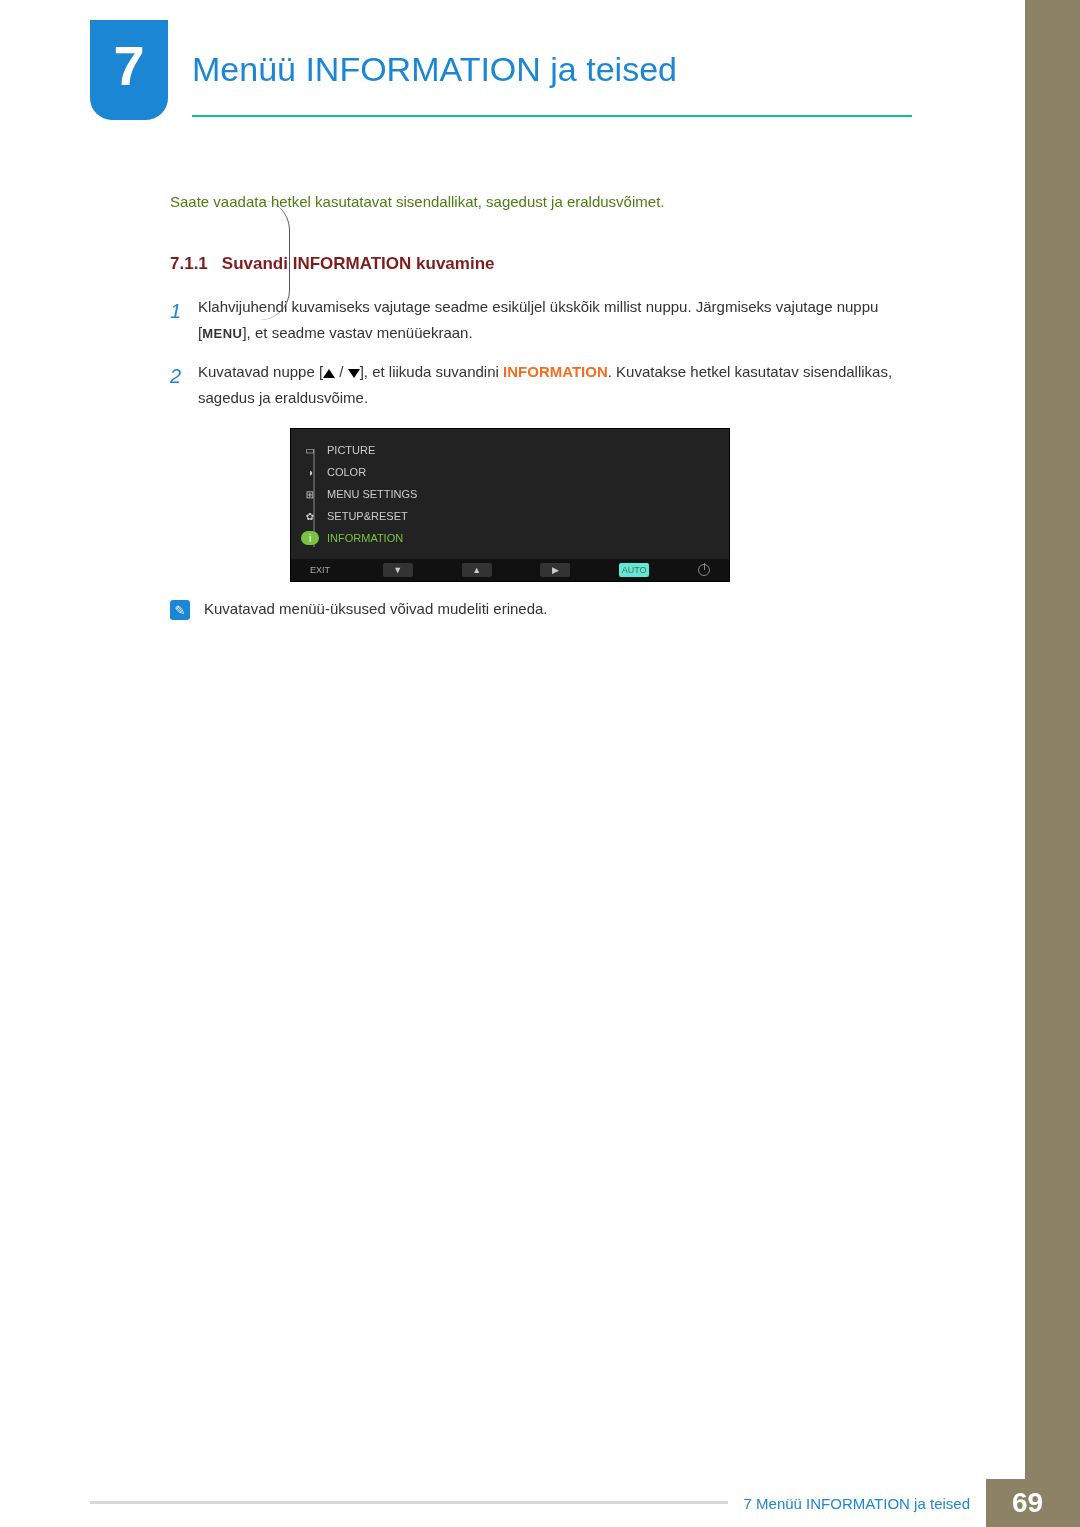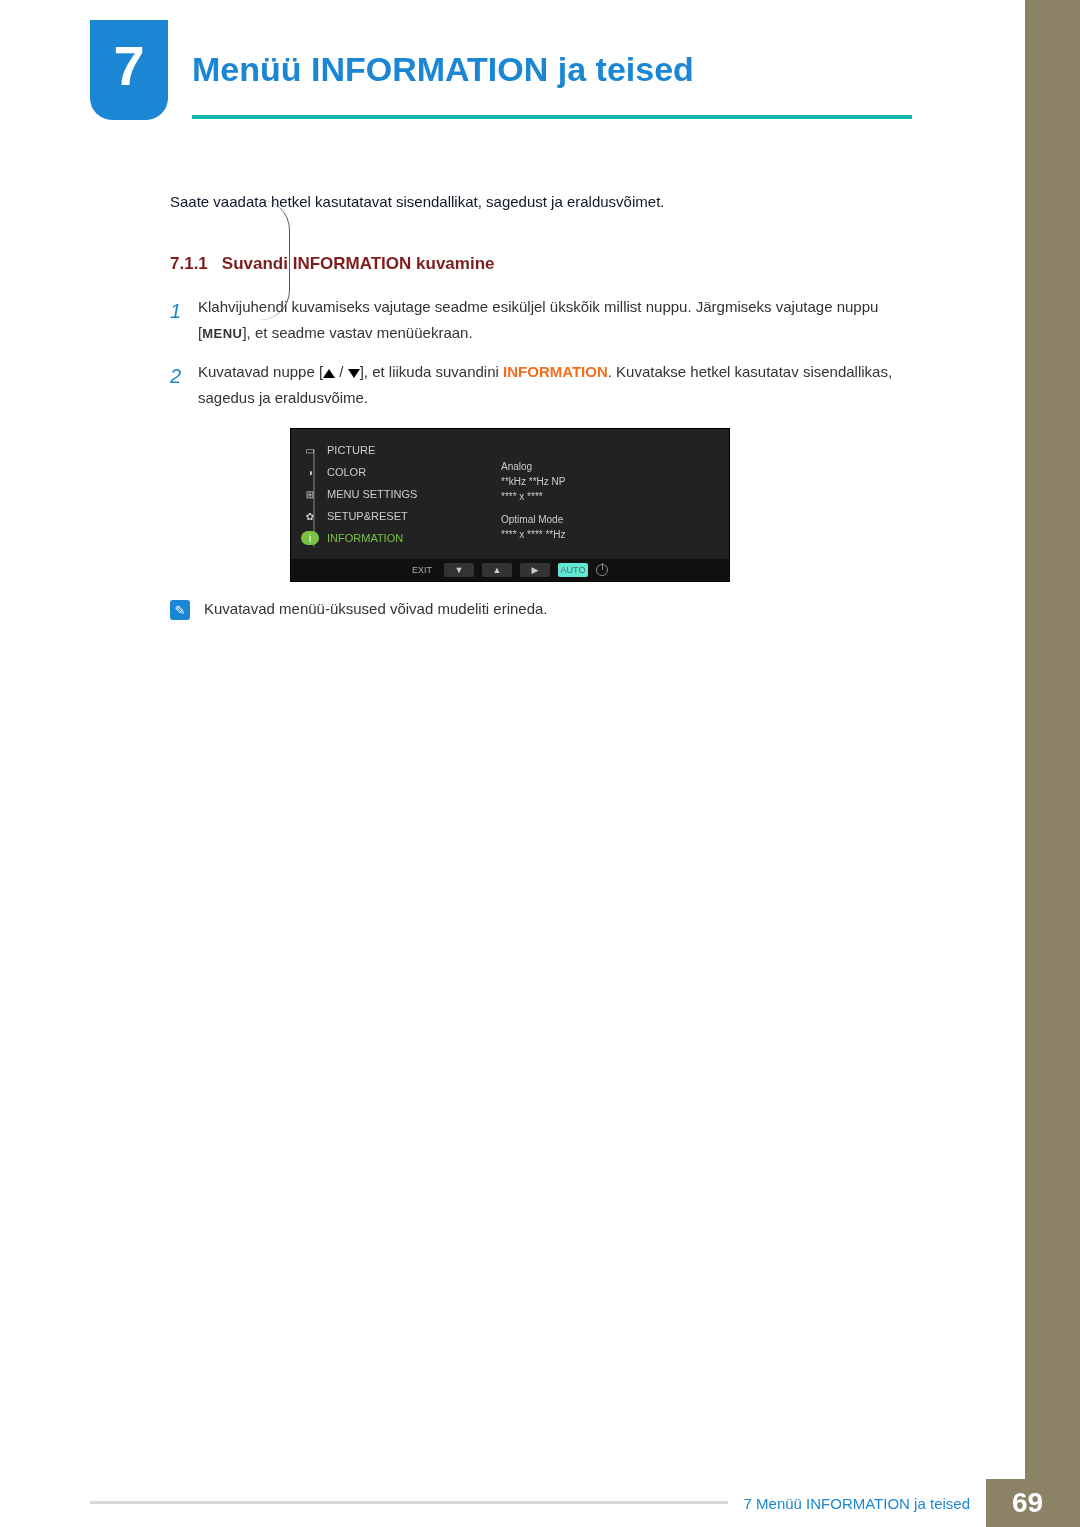--- a/index.html
+++ b/index.html
@@ -35,42 +35,42 @@
     font-size: 56px;
     font-weight: bold;
     display: flex;
     align-items: center;
     justify-content: center;
     padding-bottom: 10px;
   }
   .chapter-title {
     color: #1b87d4;
     font-size: 34px;
-    font-weight: 700;
+    font-weight: 400;
     margin-left: 24px;
     margin-top: 30px;
-    border-bottom: 4px solid #14b8a6;
+    border-bottom: 2px solid #14b8a6;
     padding-bottom: 26px;
     width: 720px;
   }
   .content {
     position: absolute;
     top: 190px;
     left: 90px;
     width: 830px;
   }
   .section-heading {
     color: #f26f21;
     font-size: 28px;
     margin-top: 10px;
     margin-bottom: 40px;
   }
   .section-heading .num { margin-right: 18px; }
   .intro {
-    color: #0f172a;
+    color: #4d7c0f;
     font-size: 15px;
     line-height: 1.6;
     margin-left: 80px;
     margin-bottom: 40px;
   }
   .subsection-heading {
     color: #7f1d1d;
     font-size: 17px;
     margin-left: 80px;
     margin-bottom: 20px;
@@ -168,21 +168,21 @@
   }
   .osd-info {
     flex: 1;
     padding: 30px 10px 10px 50px;
     font-size: 10px;
     line-height: 1.5;
   }
   .osd-footer {
     background: #111;
     display: flex;
-    justify-content: center;
+    justify-content: space-between;
     align-items: center;
     padding: 4px 19px;
     gap: 8px;
     font-size: 9px;
   }
   .osd-btn {
     width: 30px;
     height: 14px;
     background: #333;
     border-radius: 2px;
@@ -313,28 +313,20 @@
         <div class="osd-item">
             <span class="osd-icon">✿</span>
             <span class="osd-label">SETUP&amp;RESET</span>
           </div>
         <div class="osd-item sel">
             <span class="osd-icon sel">i</span>
             <span class="osd-label">INFORMATION</span>
           </div>
       </div>
       <div class="osd-curve"></div>
-      <div class="osd-info">
-        <div>Analog</div>
-        <div>**kHz **Hz NP</div>
-        <div>**** x ****</div>
-        <div style="height:8px"></div>
-        <div>Optimal Mode</div>
-        <div>**** x **** **Hz</div>
-      </div>
     </div>
     <div class="osd-footer">
       <span class="osd-ftxt">EXIT</span>
       <span class="osd-btn">▼</span>
       <span class="osd-btn">▲</span>
       <span class="osd-btn">▶</span>
       <span class="osd-btn dim">AUTO</span>
       <span class="osd-pwr"></span>
     </div>
   </div>

